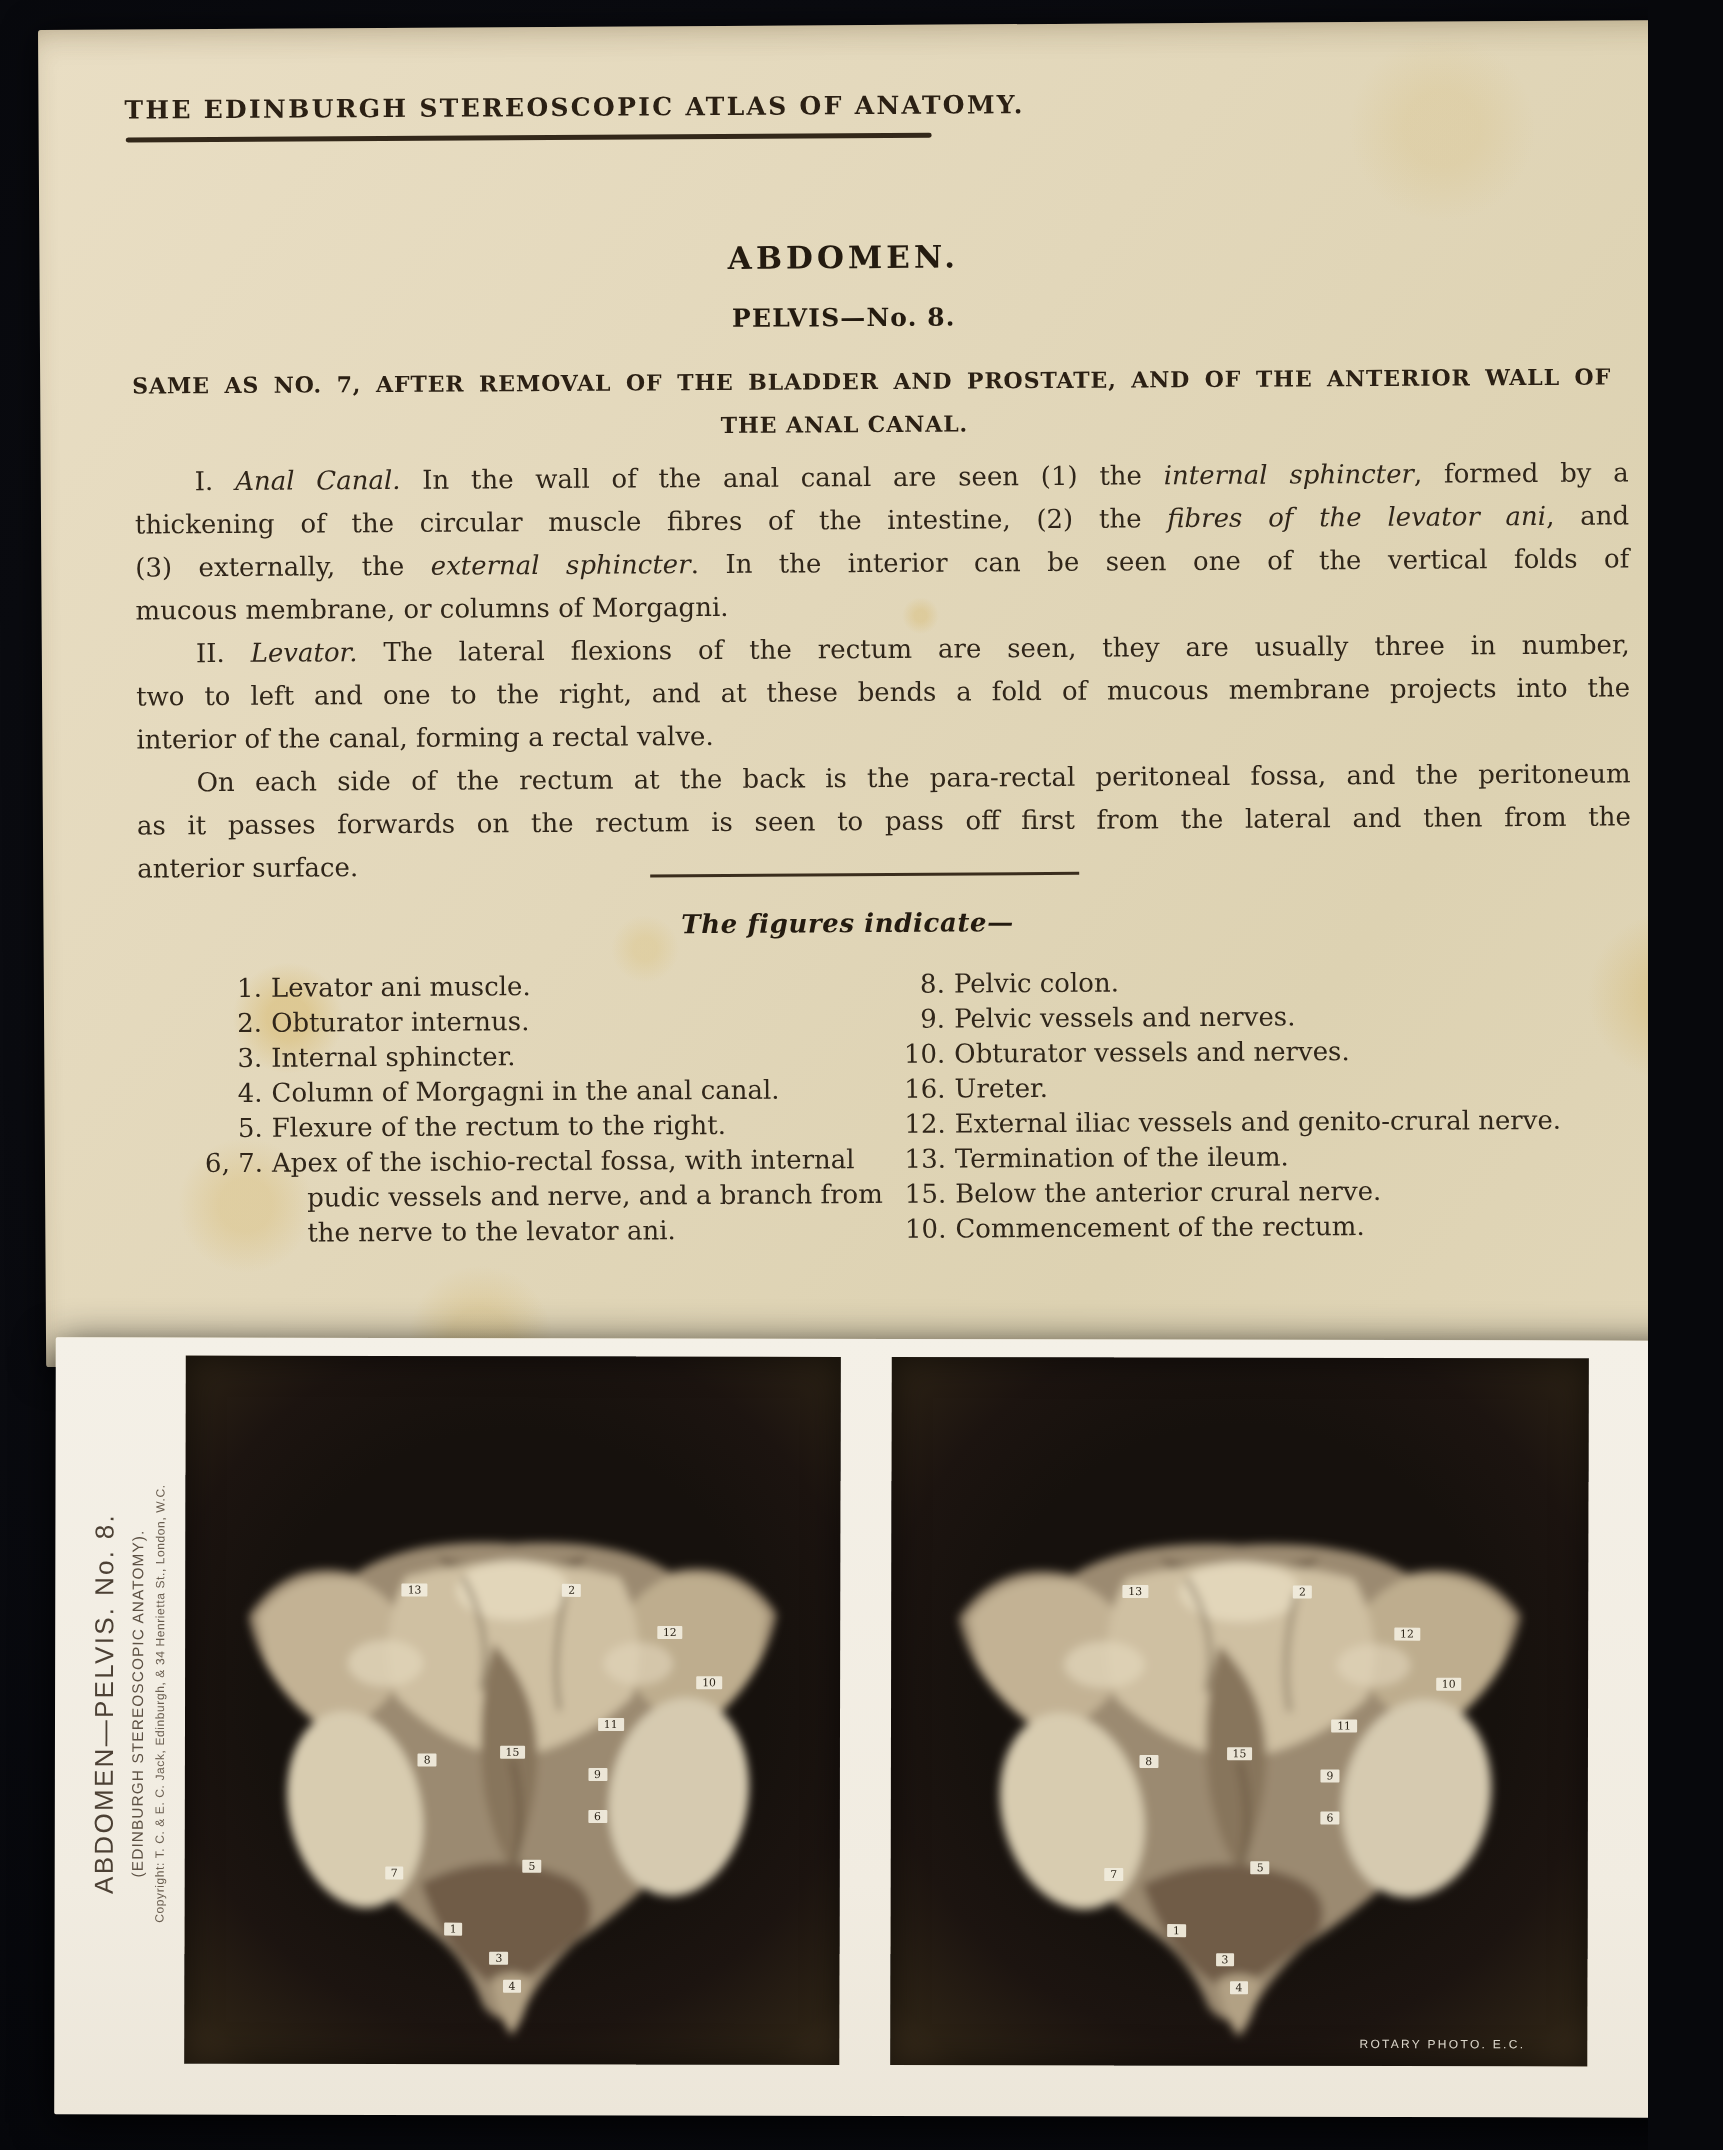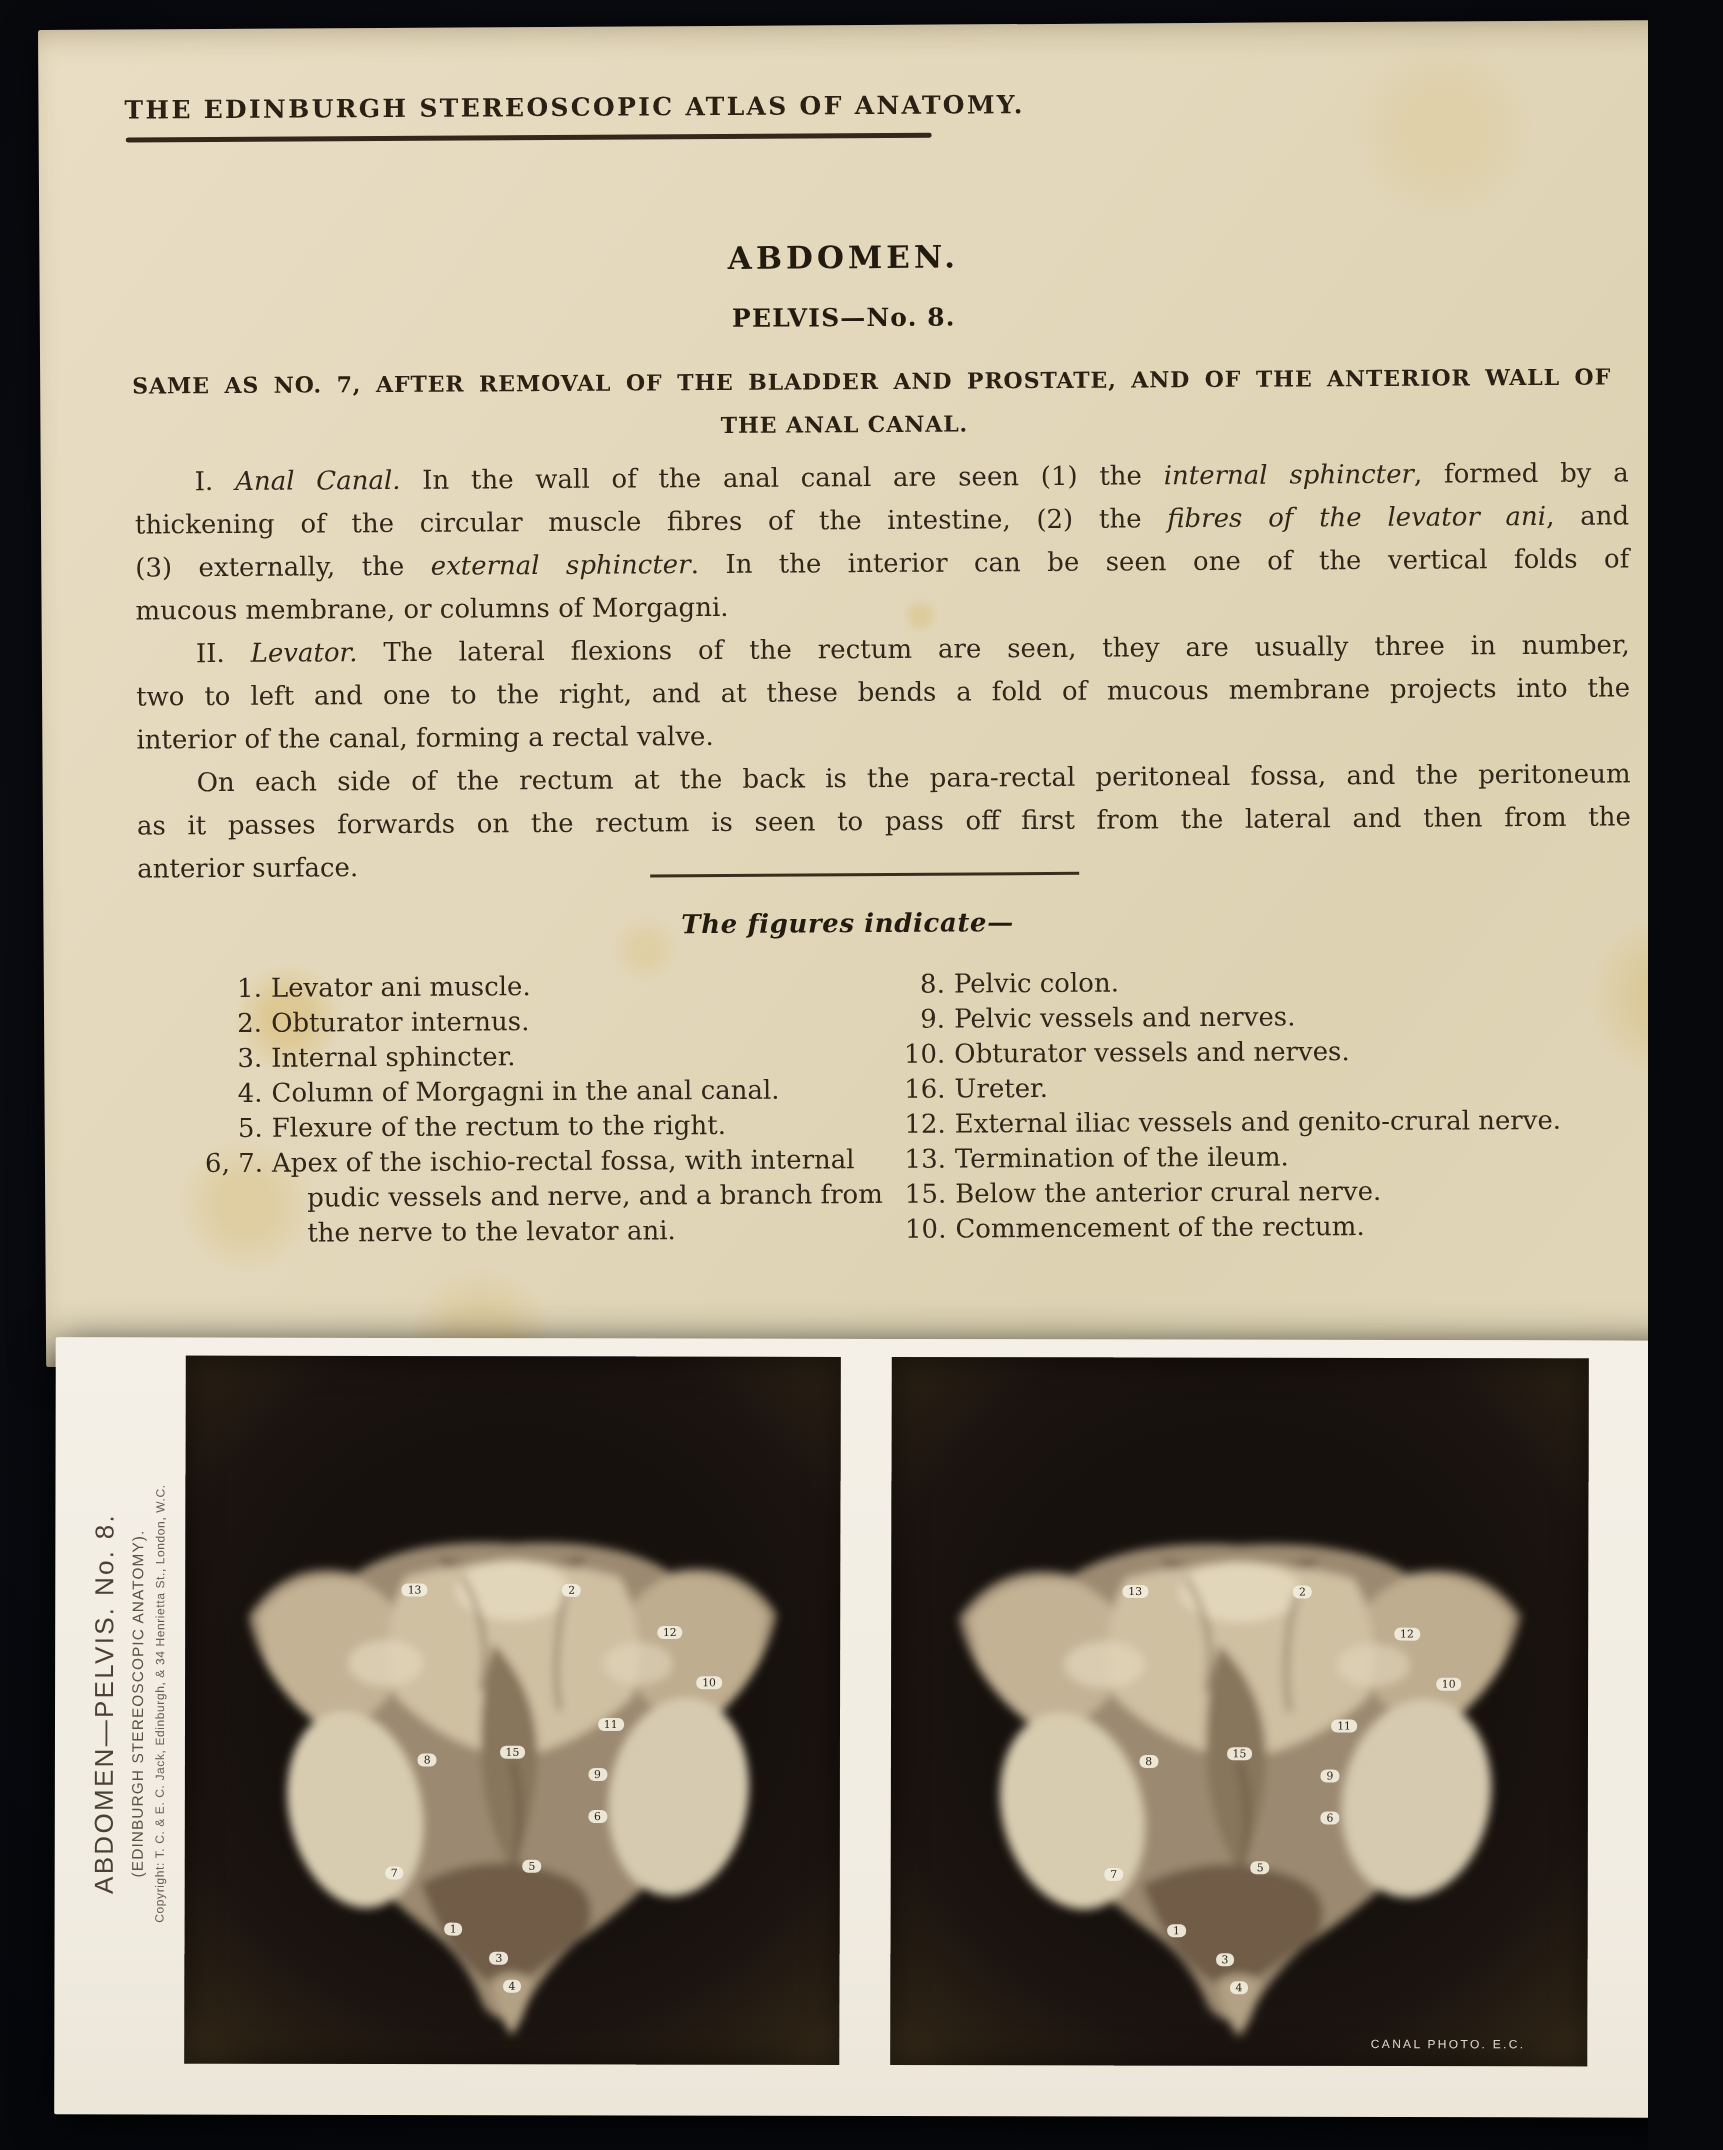--- a/index.html
+++ b/index.html
@@ -59,21 +59,21 @@
     transform:rotate(0.12deg);border-radius:1.7px;
     box-shadow:0 9px 40px rgba(0,0,0,.9);}
   .photo{position:absolute;top:18px;height:708px;overflow:hidden;
     background:radial-gradient(circle at 50% 46%, #16110d 50%, #1c1410 70%, #2c2215 90%, #3d2f1d 100%);
     box-shadow:inset 0 0 34px rgba(0,0,0,.6);}
   .photo.left{left:130px;width:655px;}
   .photo.right{left:836px;width:697px;}
   .photo svg{position:absolute;left:2%;top:3%;width:96%;height:94%;}
   .chip{position:absolute;transform:translate(-50%,-50%);
     background:rgba(240,235,220,.95);color:#2c2418;font-size:10.8px;line-height:13px;
-    padding:0 6px;border-radius:6px;font-family:"DejaVu Serif",serif;}
+    padding:0 6px;border-radius:1px;font-family:"DejaVu Serif",serif;}
   .side-strip{position:absolute;left:-252px;top:306px;width:650px;height:120px;
     transform:rotate(-90deg);display:flex;flex-direction:column;align-items:center;
     justify-content:center;color:#564a3d;font-family:"Liberation Sans",sans-serif;}
   .side-main{font-size:26px;letter-spacing:2.3px;color:#4c4034;}
   .side-series{font-size:15.4px;letter-spacing:1.1px;margin-top:9px;color:#5d5144;}
   .side-copy{font-size:12px;letter-spacing:0.6px;margin-top:5.7px;color:#6a5e50;}
   .credit{position:absolute;right:62px;bottom:15px;color:rgba(246,241,229,.88);
     font-family:"Liberation Sans",sans-serif;font-size:12px;letter-spacing:2.3px;}
 </style>
 </head>
@@ -239,17 +239,17 @@
           <span class="chip" style="left: 50%; top: 56%;">15</span>
           <span class="chip" style="left: 37%; top: 57%;">8</span>
           <span class="chip" style="left: 63%; top: 59%;">9</span>
           <span class="chip" style="left: 63%; top: 65%;">6</span>
           <span class="chip" style="left: 53%; top: 72%;">5</span>
           <span class="chip" style="left: 32%; top: 73%;">7</span>
           <span class="chip" style="left: 41%; top: 81%;">1</span>
           <span class="chip" style="left: 48%; top: 85%;">3</span>
           <span class="chip" style="left: 50%; top: 89%;">4</span>
         </div>
-      <div class="credit">CANAL PHOTO. E.C.</div>
+      <div class="credit">ROTARY PHOTO. E.C.</div>
     </div>
   </div>
 </div>
 
 
 </body></html>

